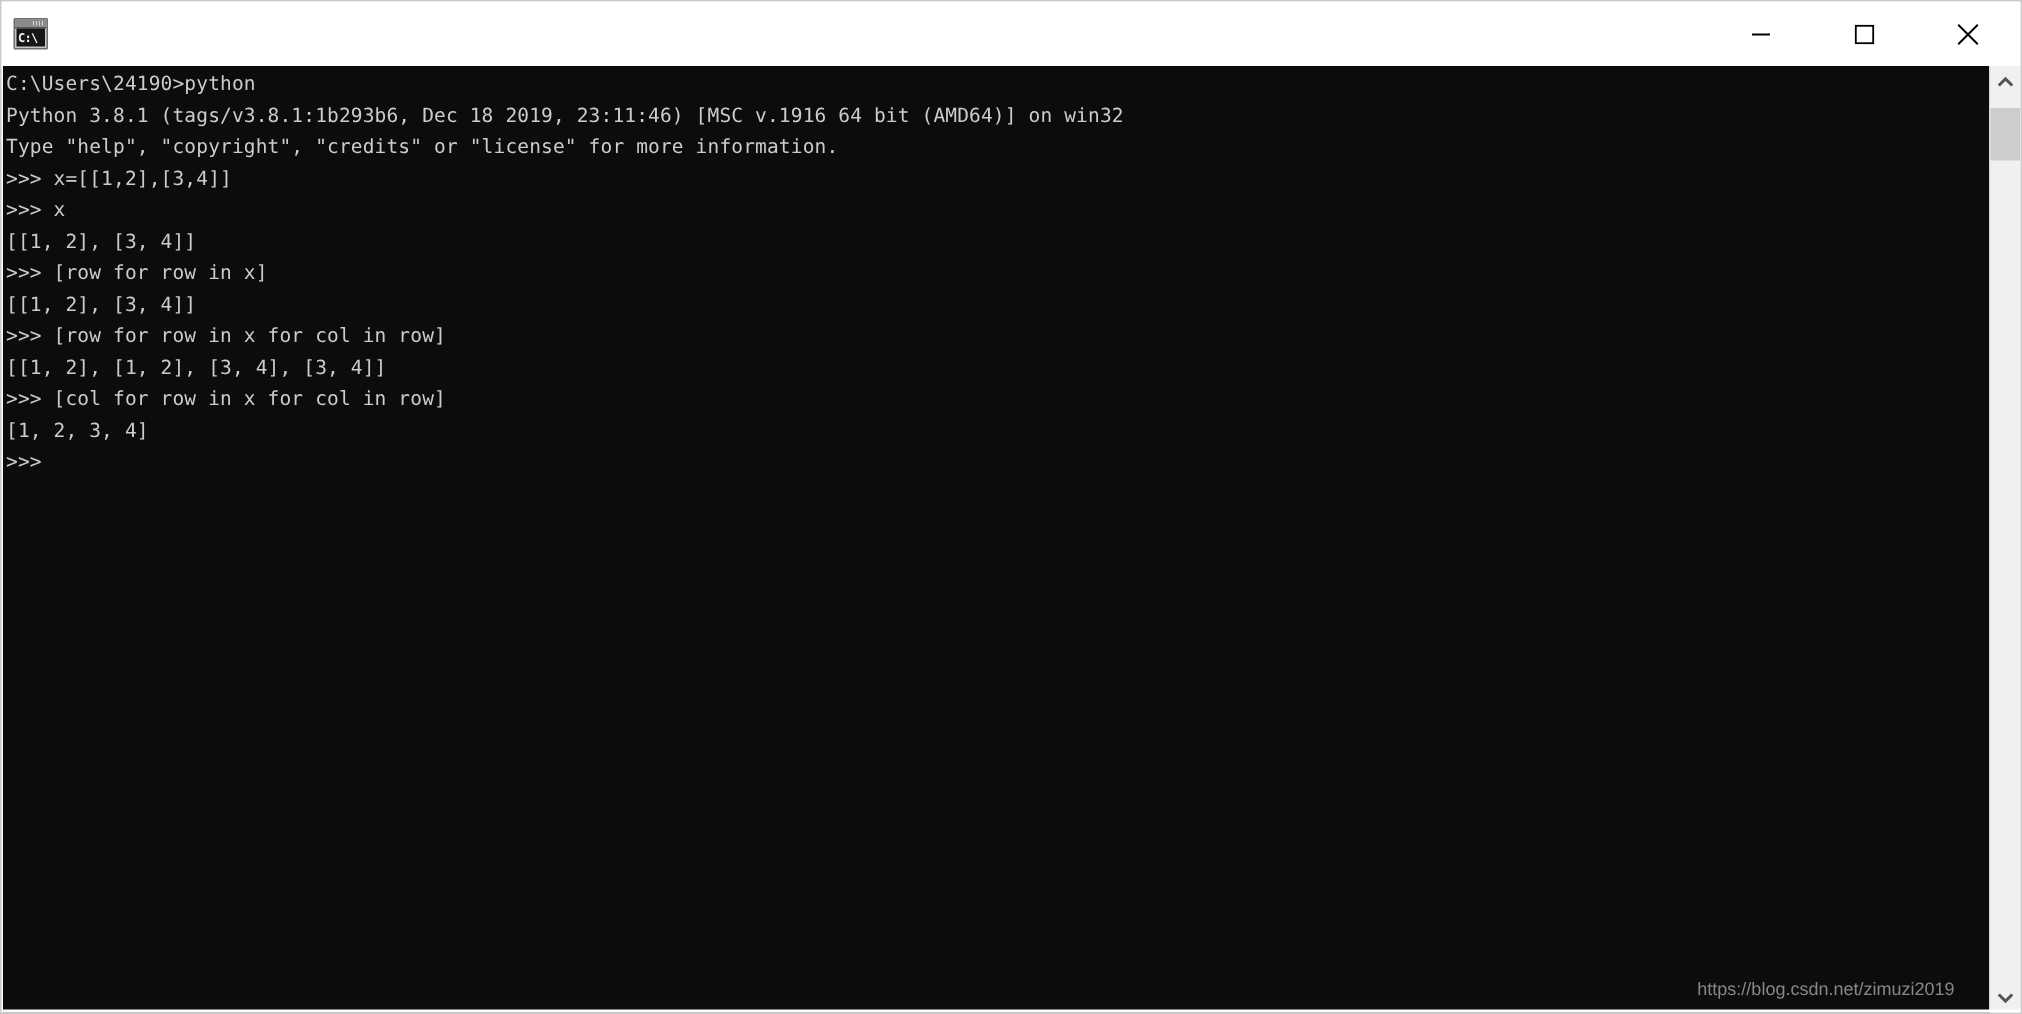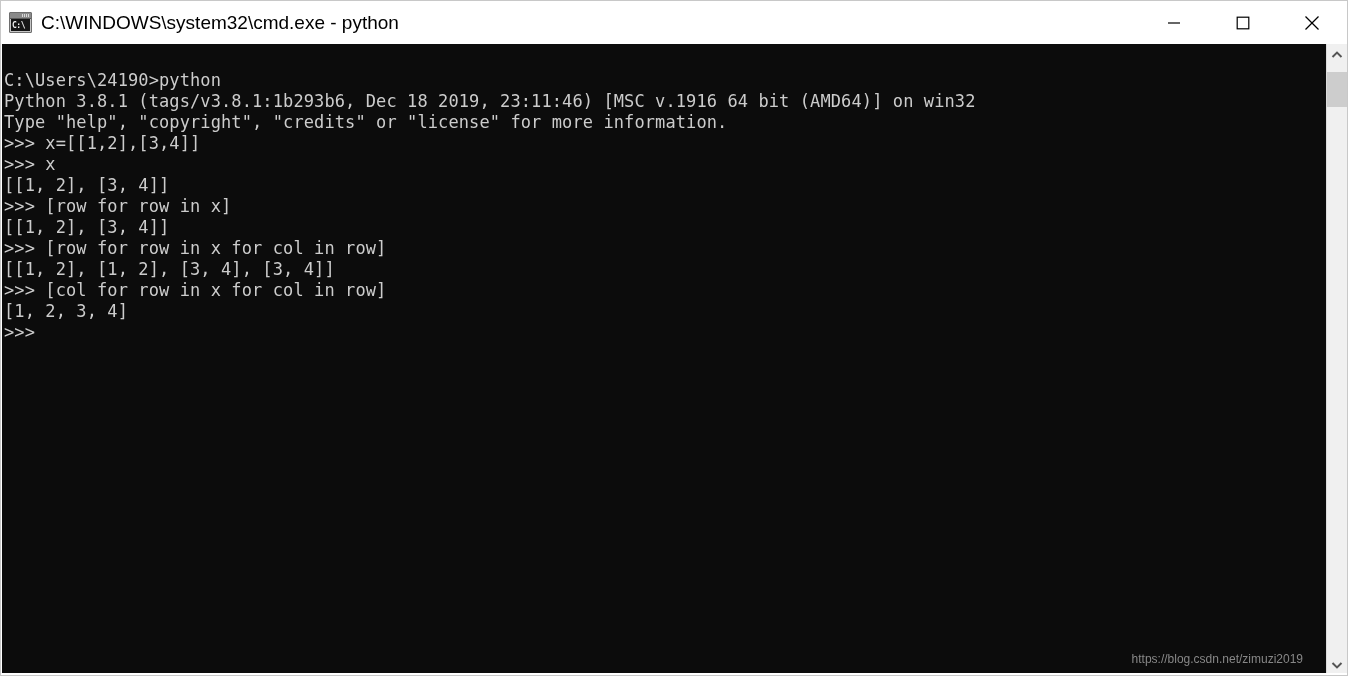--- a/index.html
+++ b/index.html
@@ -117,26 +117,25 @@
     background: #0c0c0c;
     overflow: hidden;
   }
 
   #console-text {
     position: absolute;
     left: 2px;
     top: 2px;
     right: 0;
     font-family: "DejaVu Sans Mono", monospace;
-    font-size: 17px;
+    font-size: 13px;
     line-height: 21px;
     color: #cccccc;
     white-space: pre;
     letter-spacing: 0.1px;
-    margin-top: 24px;
   }
   #console-text .line {
     height: 21px;
     white-space: pre;
   }
 
   #watermark {
     position: absolute;
     right: 24px;
     bottom: 9px;
@@ -203,21 +202,20 @@
 
   <div id="titlebar">
 
     <div id="app-icon">
       <div class="icon-titlestrip">
         <div class="icon-dots"></div>
       </div>
       <div class="icon-screen">C:\</div>
     </div>
 
-    <div id="title-text">C:\WINDOWS\system32\cmd.exe - python</div>
 
     <div class="winbtn" id="btn-min">
       <svg width="14" height="14" viewBox="0 0 14 14">
         <line x1="1" y1="7" x2="13" y2="7" stroke="#000000" stroke-width="1.2"></line>
       </svg>
     </div>
 
     <div class="winbtn" id="btn-max">
       <svg width="14" height="14" viewBox="0 0 14 14">
         <rect x="1.2" y="1.2" width="11.6" height="11.6" fill="none" stroke="#000000" stroke-width="1.2"></rect>

